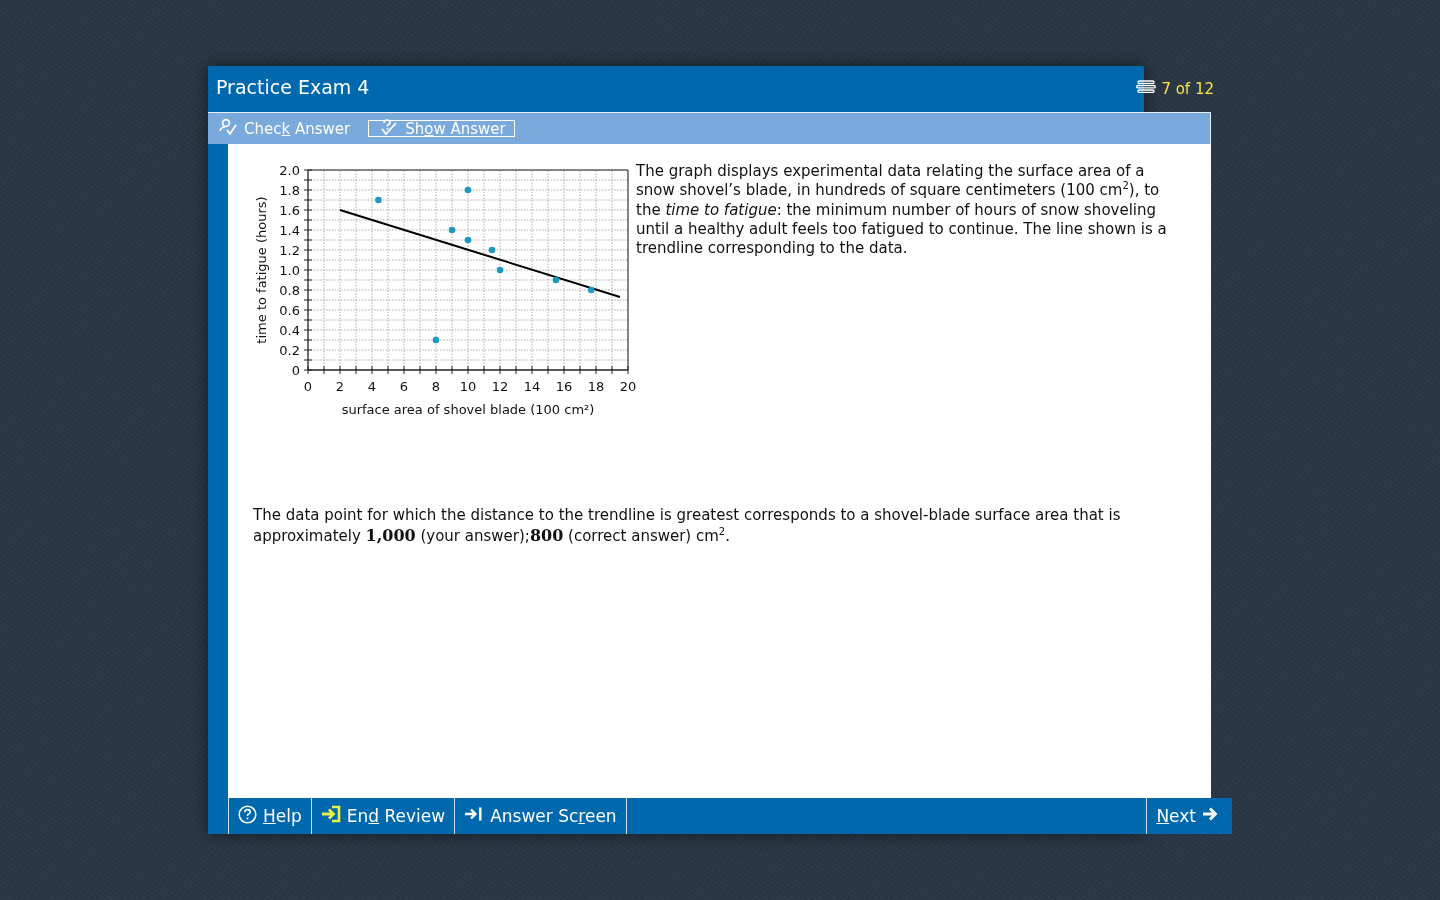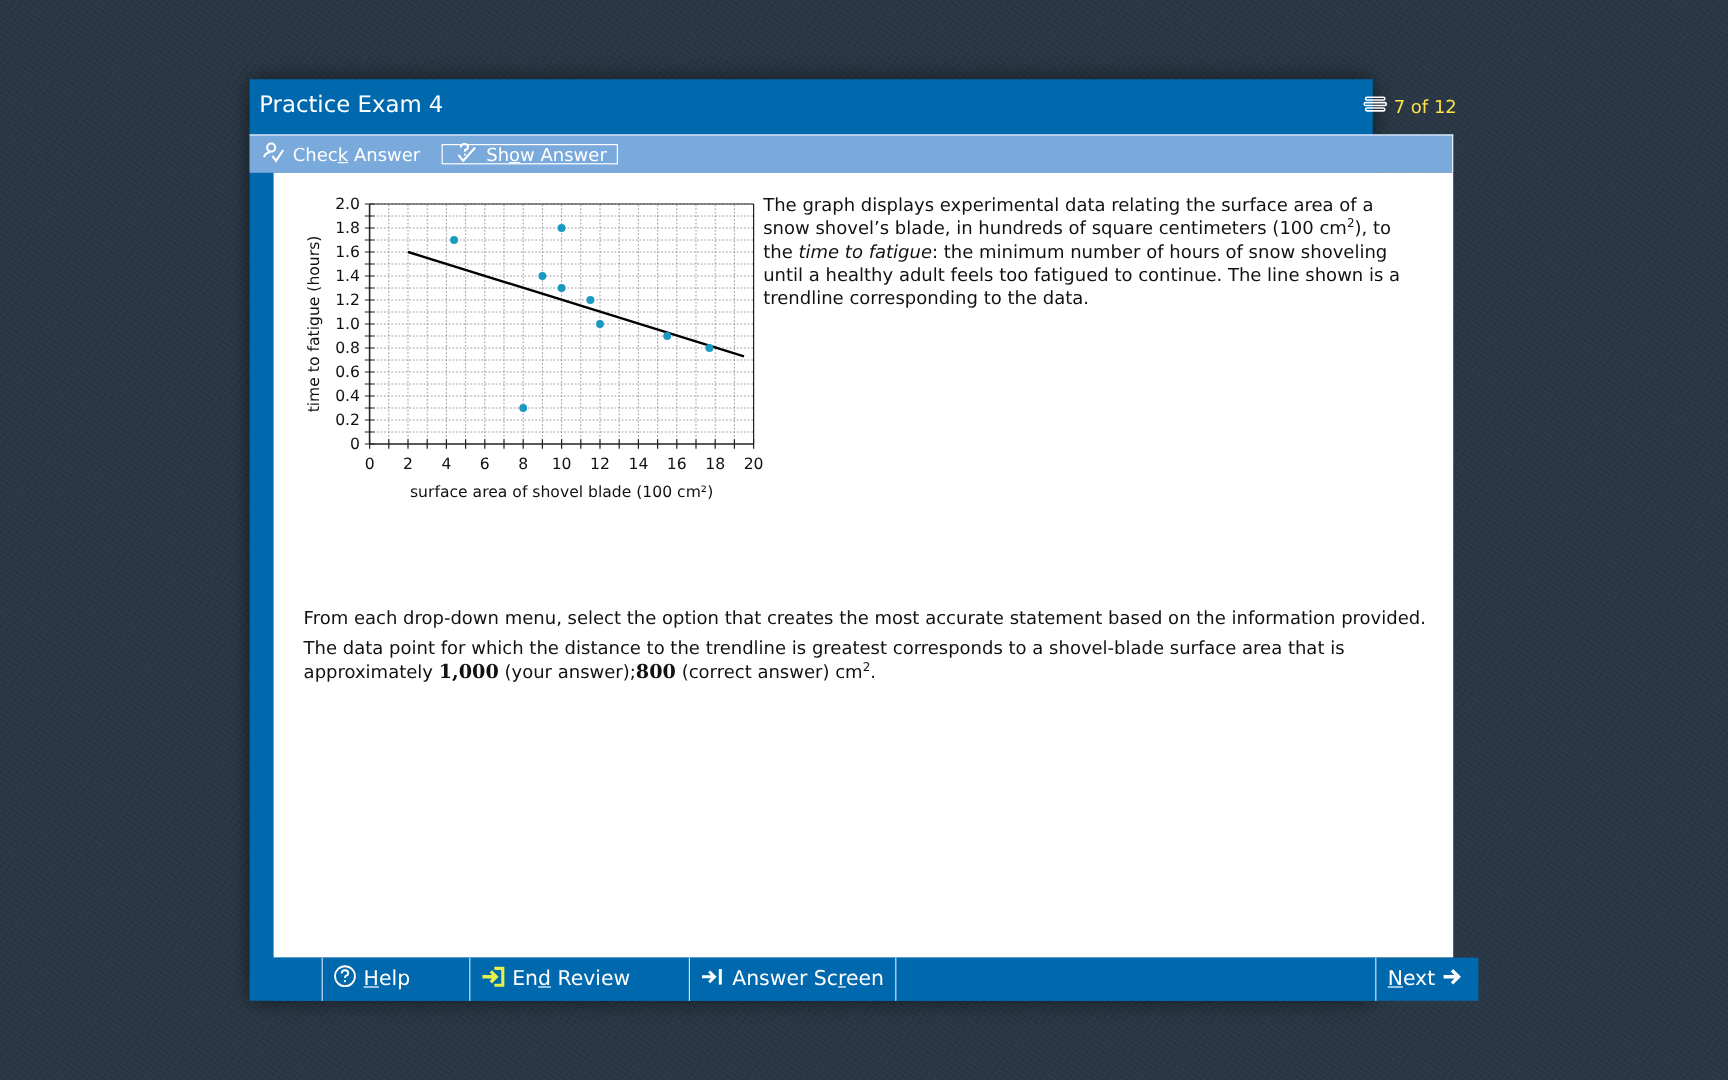--- a/index.html
+++ b/index.html
@@ -61,21 +61,21 @@
   .instructions b { font-family: "DejaVu Serif", serif; font-size: 16px; }
   sup { font-size: 10px; vertical-align: super; line-height: 0; }
   .footer {
     position: absolute; left: 20px; top: 732px; width: 1004px; height: 36px;
     background: #0069ad;
     display: flex;
   }
   .ft-btn {
     height: 36px; display: flex; align-items: center; gap: 6px;
     color: #fff; font-size: 17px; padding: 0 9px;
-    border-left: 1px solid #d0e0f0; cursor: pointer; margin-left: 40px;
+    border-left: 1px solid #d0e0f0; cursor: pointer;
   }
   .ft-btn.first { border-left: 1px solid #d0e0f0; }
   .ft-btn.end { color: #ffffff; }
   .ft-spacer { flex: 1; border-left: 1px solid #d0e0f0; }
   .ft-btn.next { padding: 0 14px 0 9px; }
   .u { text-decoration: underline; }
 </style>
 </head>
 <body>
 
@@ -237,21 +237,20 @@
         <circle cx="220" cy="85" r="3.3" fill="#1a9ac0"></circle>
         <circle cx="244" cy="95" r="3.3" fill="#1a9ac0"></circle>
         <circle cx="252" cy="115" r="3.3" fill="#1a9ac0"></circle>
         <circle cx="308" cy="125" r="3.3" fill="#1a9ac0"></circle>
         <circle cx="343.2" cy="135" r="3.3" fill="#1a9ac0"></circle>
       </svg>
 
     <div class="desc"><span>The graph displays experimental data relating the surface area of a snow shovel’s blade, in hundreds of square centimeters (100 cm</span><sup>2</sup><span>), to the </span><i>time to fatigue</i><span>: the minimum number of hours of snow shoveling until a healthy adult feels too fatigued to continue. The line shown is a trendline corresponding to the data.</span></div>
 
     <div class="instructions">
-      <p>From each drop-down menu, select the option that creates the most accurate statement based on the information provided.</p>
       <p><span>The data point for which the distance to the trendline is greatest corresponds to a shovel-blade surface area that is approximately </span><b>1,000</b><span> (your answer);</span><b>800</b><span> (correct answer) cm</span><sup>2</sup><span>.</span></p>
     </div>
   </div>
 
   <div class="footer">
     <div class="ft-btn first">
       <span>
         <svg width="19" height="19" viewBox="0 0 19 19">
           <circle cx="9.5" cy="9.5" r="8.3" fill="none" stroke="#fff" stroke-width="1.5"></circle>
           <path d="M6.8 7.3 Q6.8 4.6 9.5 4.6 Q12.2 4.6 12.2 7 Q12.2 8.6 10.2 9.3 Q9.5 9.6 9.5 11" fill="none" stroke="#fff" stroke-width="1.6"></path>

